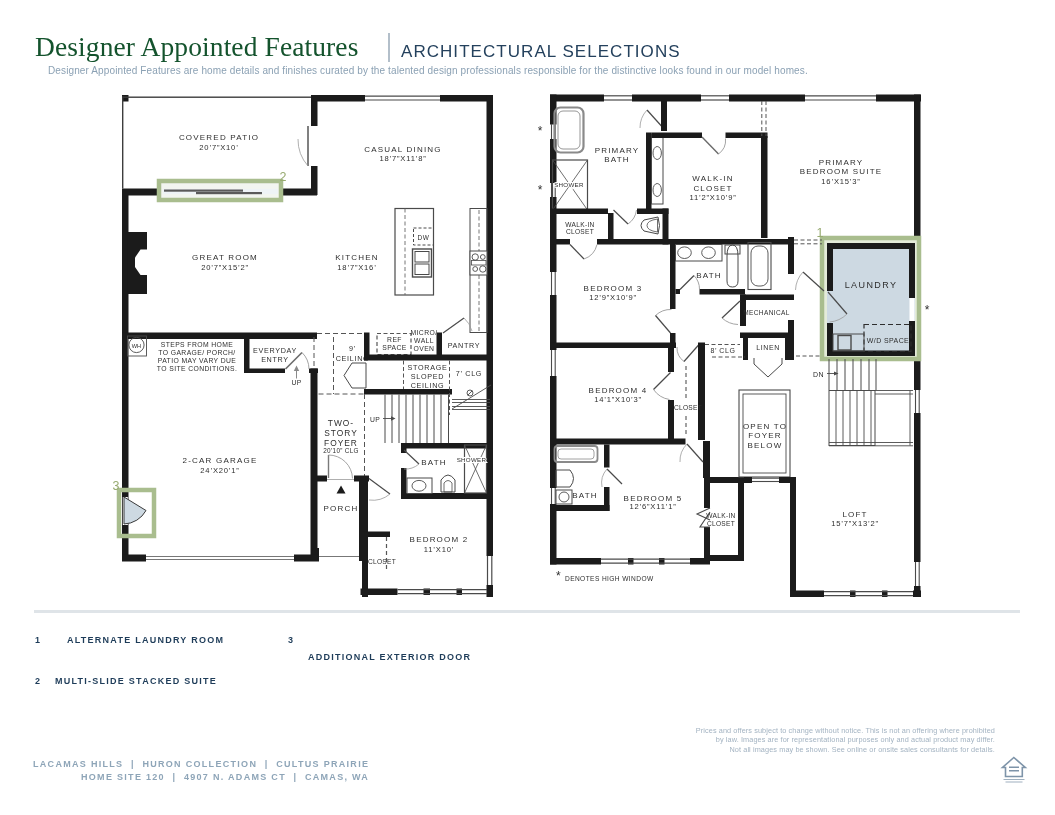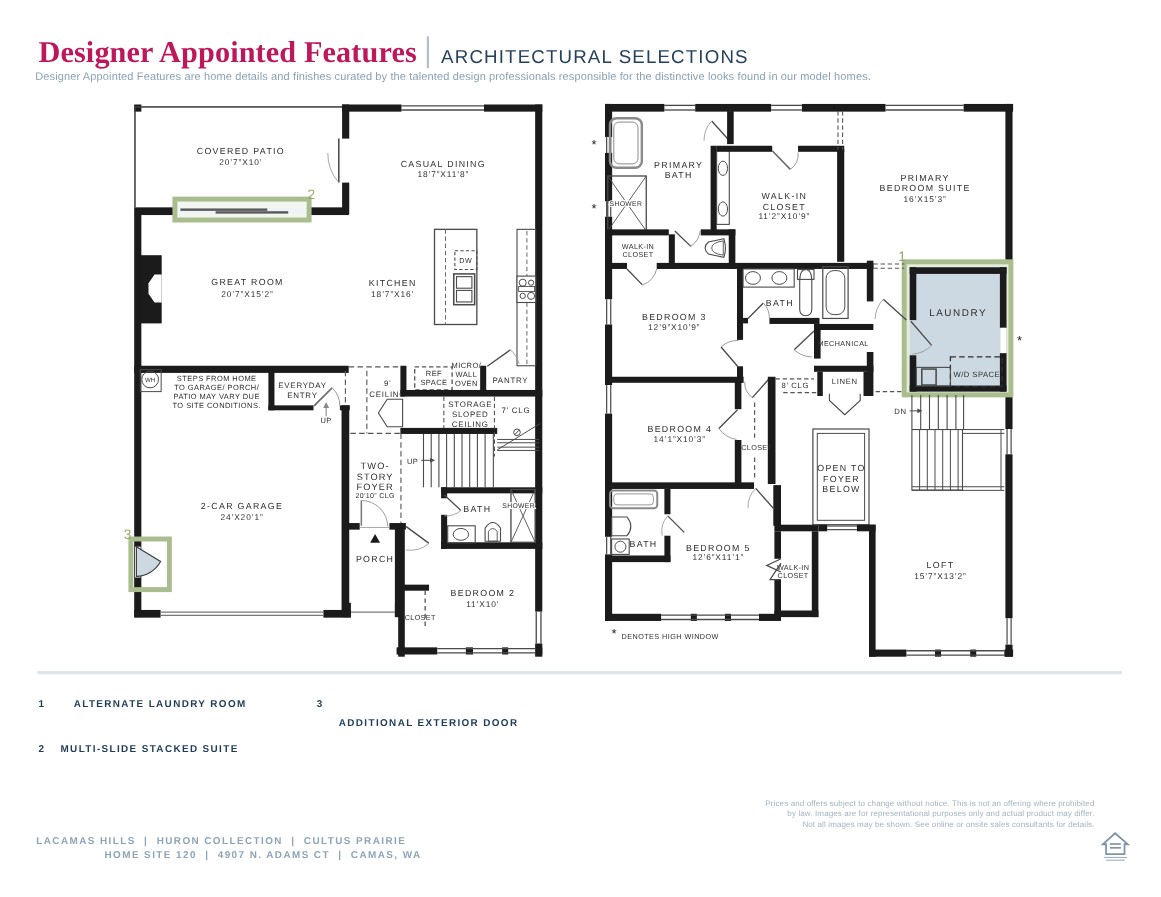--- a/index.html
+++ b/index.html
@@ -1,20 +1,20 @@
 <!DOCTYPE html>
 <html><head>
 <meta charset="utf-8">
 <style>
   html,body{margin:0;padding:0;background:#ffffff;}
   body{width:1055px;height:815px;position:relative;font-family:"Liberation Sans",sans-serif;overflow:hidden;}
-  .title{position:absolute;left:35px;top:31px;font-family:"Liberation Serif",serif;font-weight:bold;font-size:27.5px;color:#be185d;letter-spacing:0.1px;}
+  .title{position:absolute;left:35px;top:31px;font-family:"Liberation Serif",serif;font-weight:normal;font-size:27.5px;color:#14532d;letter-spacing:0.1px;}
   .titlebar{position:absolute;left:388px;top:33px;width:2px;height:29px;background:#b3bfca;}
   .subtitle2{position:absolute;left:401px;top:42px;font-size:17px;color:#24415d;letter-spacing:1.05px;font-weight:400;}
-  .tagline{position:absolute;left:32px;top:64.5px;font-size:10px;color:#8ba1b4;letter-spacing:0.12px;}
+  .tagline{position:absolute;left:48px;top:64.5px;font-size:10px;color:#8ba1b4;letter-spacing:0.12px;}
   .divider{position:absolute;left:34px;top:610px;width:986px;height:3px;background:#dfe4e8;}
   .leg{position:absolute;font-size:9px;font-weight:bold;color:#1e3c59;letter-spacing:1.25px;}
   .foot{position:absolute;font-size:9px;font-weight:bold;color:#8ea5b8;letter-spacing:1.3px;}
   .legal{position:absolute;right:60px;top:726px;width:330px;font-size:7.3px;color:#a3b3c2;text-align:right;line-height:9.3px;letter-spacing:0.1px;}
   svg{position:absolute;left:0;top:0;}
   svg text{font-family:"Liberation Sans",sans-serif;fill:#2e2e2e;}
 </style>
 </head>
 <body>
 
@@ -32,21 +32,21 @@
 <div class="leg" style="left:55px;top:635px;margin-left:12px;">ALTERNATE LAUNDRY ROOM</div>
 
 <div class="leg" style="left:288px;top:635px;">3</div>
 <div class="leg" style="left:308px;top:652px;text-align:center;">ADDITIONAL EXTERIOR DOOR</div>
 
 <div class="leg" style="left:35px;top:676px;">2</div>
 <div class="leg" style="left:55px;top:676px;">MULTI-SLIDE STACKED SUITE</div>
 
 <div class="foot" style="left:33px;top:759px;">LACAMAS HILLS&nbsp;&nbsp;|&nbsp;&nbsp;HURON COLLECTION&nbsp;&nbsp;|&nbsp;&nbsp;CULTUS PRAIRIE</div>
 
-<div class="foot" style="left:47px;top:772px;padding-left:48px;">HOME SITE 120&nbsp;&nbsp;|&nbsp;&nbsp;4907 N. ADAMS CT&nbsp;&nbsp;|&nbsp;&nbsp;CAMAS, WA</div>
+<div class="foot" style="left:33px;top:772px;padding-left:48px;">HOME SITE 120&nbsp;&nbsp;|&nbsp;&nbsp;4907 N. ADAMS CT&nbsp;&nbsp;|&nbsp;&nbsp;CAMAS, WA</div>
 
 <div class="legal">Prices and offers subject to change without notice. This is not an offering where prohibited<br>by law. Images are for representational purposes only and actual product may differ.<br>Not all images may be shown. See online or onsite sales consultants for details.</div>
 
 <svg width="1055" height="815" viewBox="0 0 1055 815">
 <g id="ehologo">
 <path d="M1013.8 757.5 L1002.5 767.5 L1005.5 767.5 L1005.5 776.5 L1022.3 776.5 L1022.3 767.5 L1025.3 767.5 Z" fill="none" stroke="#7e94a9" stroke-width="1.6"></path>
 <rect x="1009" y="766.5" width="10" height="1.5" fill="#7e94a9"></rect>
 <rect x="1009" y="770" width="10" height="1.5" fill="#7e94a9"></rect>
 <rect x="1003.5" y="779" width="21" height="1" fill="#9fb0bf"></rect>
 <rect x="1005.5" y="781.5" width="17" height="1" fill="#9fb0bf"></rect>

